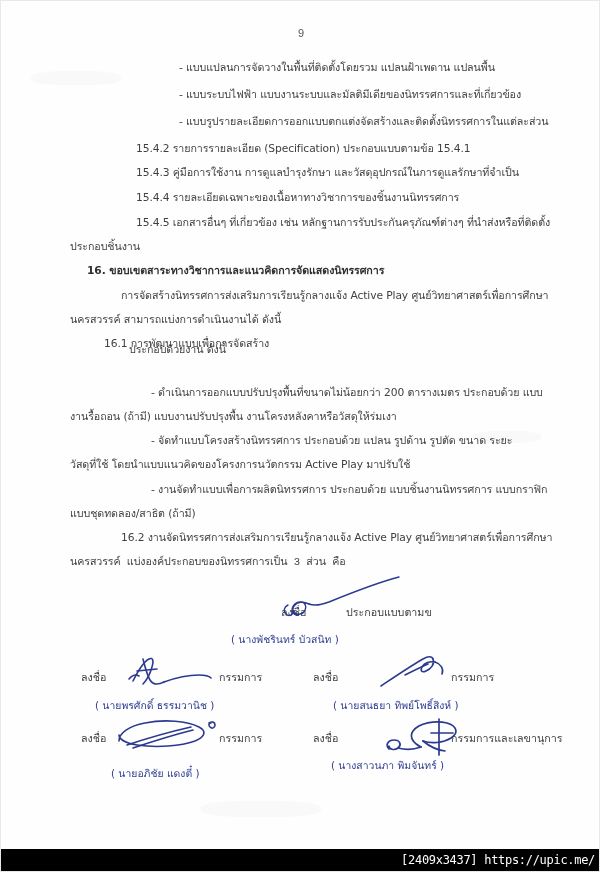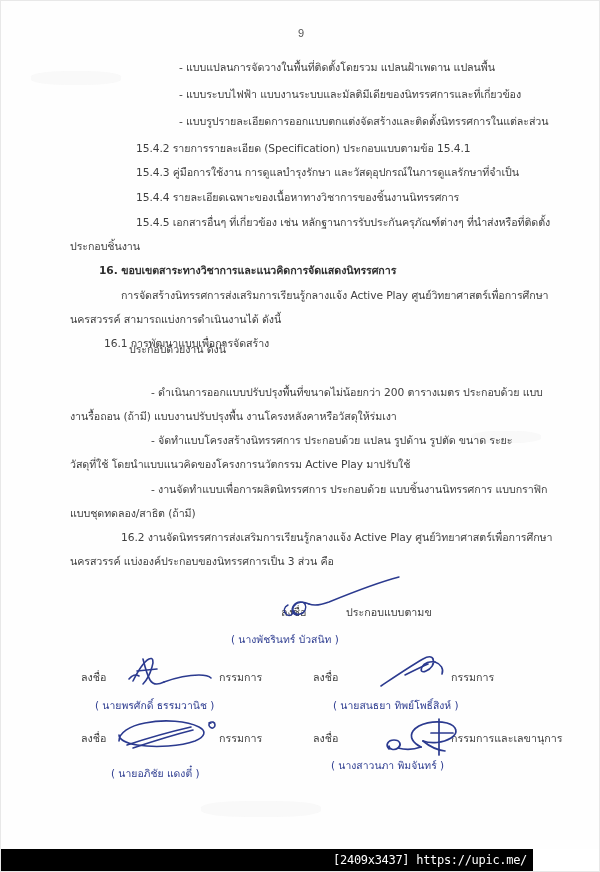--- a/index.html
+++ b/index.html
@@ -83,21 +83,21 @@
     font-family: "DejaVu Sans", sans-serif;
   }
   .sig-ink { position: absolute; }
   .sig-ink svg { display: block; overflow: visible; }
 
   
   .footer-bar {
     position: absolute;
     left: 0;
     top: 848px;
-    width: 532px;
+    width: 600px;
     height: 24px;
     background: #000000;
   }
   .footer-text {
     position: absolute;
     right: 6px;
     top: 4px;
     color: #ffffff;
     font-size: 12px;
     font-family: "DejaVu Sans Mono", monospace;
@@ -126,33 +126,33 @@
 
     <div class="doc-body" id="body-lines">
         <div class="ln" style="left: 178px; top: 62px;">- แบบแปลนการจัดวางในพื้นที่ติดตั้งโดยรวม แปลนฝ้าเพดาน แปลนพื้น</div>
         <div class="ln" style="left: 178px; top: 89px;">- แบบระบบไฟฟ้า แบบงานระบบและมัลติมีเดียของนิทรรศการและที่เกี่ยวข้อง</div>
         <div class="ln" style="left: 178px; top: 116px;">- แบบรูปรายละเอียดการออกแบบตกแต่งจัดสร้างและติดตั้งนิทรรศการในแต่ละส่วน</div>
         <div class="ln" style="left: 135px; top: 143px;">15.4.2 รายการรายละเอียด (Specification) ประกอบแบบตามข้อ 15.4.1</div>
         <div class="ln" style="left: 135px; top: 167px;">15.4.3 คู่มือการใช้งาน การดูแลบำรุงรักษา และวัสดุอุปกรณ์ในการดูแลรักษาที่จำเป็น</div>
         <div class="ln" style="left: 135px; top: 192px;">15.4.4 รายละเอียดเฉพาะของเนื้อหาทางวิชาการของชิ้นงานนิทรรศการ</div>
         <div class="ln" style="left: 135px; top: 217px;">15.4.5 เอกสารอื่นๆ ที่เกี่ยวข้อง เช่น หลักฐานการรับประกันครุภัณฑ์ต่างๆ ที่นำส่งหรือที่ติดตั้ง</div>
         <div class="ln" style="left: 69px; top: 241px; text-align: right;">ประกอบชิ้นงาน</div>
-        <div class="ln bold" style="left: 86px; top: 265px; margin-left: 12px;">16. ขอบเขตสาระทางวิชาการและแนวคิดการจัดแสดงนิทรรศการ</div>
+        <div class="ln bold" style="left: 86px; top: 265px;">16. ขอบเขตสาระทางวิชาการและแนวคิดการจัดแสดงนิทรรศการ</div>
         <div class="ln" style="left: 120px; top: 290px;">การจัดสร้างนิทรรศการส่งเสริมการเรียนรู้กลางแจ้ง Active Play ศูนย์วิทยาศาสตร์เพื่อการศึกษา</div>
         <div class="ln" style="left: 69px; top: 314px; text-align: center;">นครสวรรค์ สามารถแบ่งการดำเนินงานได้ ดังนี้</div>
         <div class="ln" style="left: 103px; top: 338px;">16.1 การพัฒนาแบบเพื่อการจัดสร้าง</div>
         <div class="ln" style="left: 128px; top: 344px;">ประกอบด้วยงาน ดังนี้</div>
         <div class="ln" style="left: 150px; top: 387px;">- ดำเนินการออกแบบปรับปรุงพื้นที่ขนาดไม่น้อยกว่า 200 ตารางเมตร ประกอบด้วย แบบ</div>
         <div class="ln" style="left: 69px; top: 411px;">งานรื้อถอน (ถ้ามี) แบบงานปรับปรุงพื้น งานโครงหลังคาหรือวัสดุให้ร่มเงา</div>
         <div class="ln" style="left: 150px; top: 435px;">- จัดทำแบบโครงสร้างนิทรรศการ ประกอบด้วย แปลน รูปด้าน รูปตัด ขนาด ระยะ</div>
         <div class="ln" style="left: 69px; top: 459px;">วัสดุที่ใช้ โดยนำแบบแนวคิดของโครงการนวัตกรรม Active Play มาปรับใช้</div>
         <div class="ln" style="left: 150px; top: 484px;">- งานจัดทำแบบเพื่อการผลิตนิทรรศการ ประกอบด้วย แบบชิ้นงานนิทรรศการ แบบกราฟิก</div>
         <div class="ln" style="left: 69px; top: 508px;">แบบชุดทดลอง/สาธิต (ถ้ามี)</div>
         <div class="ln" style="left: 120px; top: 532px;">16.2 งานจัดนิทรรศการส่งเสริมการเรียนรู้กลางแจ้ง Active Play ศูนย์วิทยาศาสตร์เพื่อการศึกษา</div>
-        <div class="ln" style="left: 69px; top: 556px;">นครสวรรค์ แบ่งองค์ประกอบของนิทรรศการเป็น 3 ส่วน คือ</div>
+        <div class="ln" style="left: 69px; top: 556px; font-family: Liberation Mono, monospace;">นครสวรรค์ แบ่งองค์ประกอบของนิทรรศการเป็น 3 ส่วน คือ</div>
       </div>
 
     <div class="sig-block" id="sig-block">
         <div class="sig-label" style="left: 280px; top: 603px;">ลงชื่อ</div>
         <div class="sig-role" style="left: 345px; top: 603px;">ประกอบแบบตามข</div>
         <div class="sig-name" style="left: 230px; top: 630px;">( นางพัชรินทร์  บัวสนิท )</div>
         <div class="sig-ink" style="left: 280px; top: 574px;">
           <svg width="120" height="48" viewBox="0 0 120 48">
             <path d="M118 2 C95 8 70 18 48 27 C40 30 33 31 28 29" fill="none" stroke="#2b3a8f" stroke-width="1.4" stroke-linecap="round" stroke-linejoin="round"></path>
             <path d="M28 29 C22 26 16 27 13 31 C10 36 14 40 19 39 C24 38 26 33 24 29" fill="none" stroke="#2b3a8f" stroke-width="1.4" stroke-linecap="round" stroke-linejoin="round"></path>

